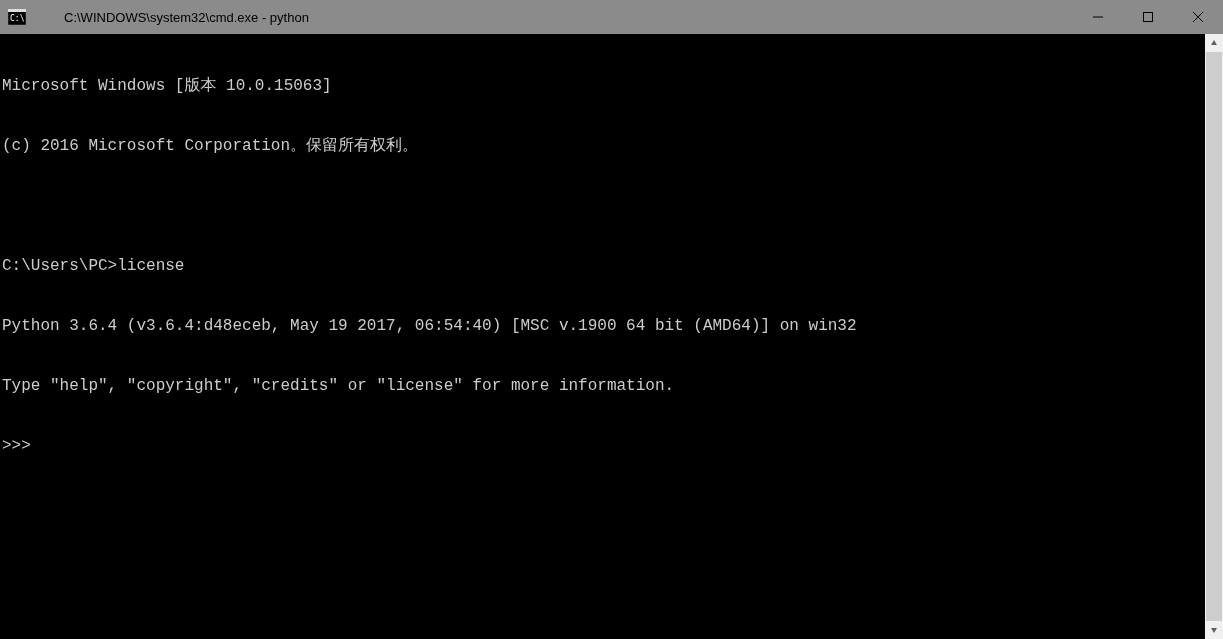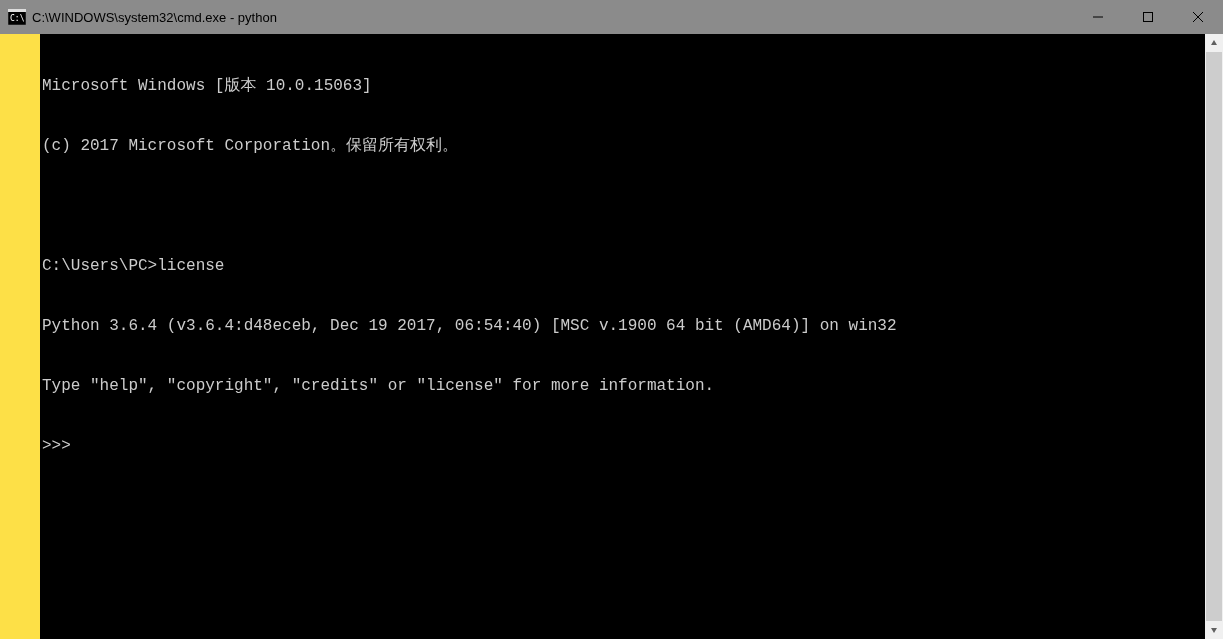--- a/index.html
+++ b/index.html
@@ -34,20 +34,21 @@
       align-items: center;
       justify-content: center;
     }
     .titlebar-icon svg {
       width: 18px;
       height: 16px;
     }
     .title-text {
       flex: 0 0 auto;
       white-space: nowrap;
+      margin-left: 32px;
     }
     .title-spacer {
       flex: 1;
     }
     .window-controls {
       display: flex;
       height: 100%;
     }
     .win-btn {
       width: 50px;
@@ -62,22 +63,21 @@
     .win-btn svg {
       width: 12px;
       height: 12px;
       stroke: #000;
       fill: none;
       stroke-width: 1;
     }
     .terminal-wrap {
       flex: 1;
       display: flex;
-      background: #fde047;
-      padding-left: 40px;
+      background: #ffffff;
     }
     .terminal {
       flex: 1;
       background: #000;
       color: #cccccc;
       font-family: "NSimSun", "SimSun", "Consolas", "Courier New", monospace;
       font-size: 16px;
       line-height: 20px;
       padding: 2px 0 0 2px;
       white-space: pre;
@@ -153,24 +153,24 @@
           <line x1="1" y1="1" x2="11" y2="11"></line>
           <line x1="11" y1="1" x2="1" y2="11"></line>
         </svg>
     </div>
   </div>
 </div>
 
 <div class="terminal-wrap">
   <div class="terminal">
     <span class="terminal-line">Microsoft Windows [版本 10.0.15063]</span>
-    <span class="terminal-line">(c) 2017 Microsoft Corporation。保留所有权利。</span>
+    <span class="terminal-line">(c) 2016 Microsoft Corporation。保留所有权利。</span>
     <span class="terminal-line"></span>
     <span class="terminal-line"><span class="prompt-seg">C:\Users\PC&gt;</span><span class="prompt-seg">license</span></span>
-    <span class="terminal-line">Python 3.6.4 (v3.6.4:d48eceb, Dec 19 2017, 06:54:40) [MSC v.1900 64 bit (AMD64)] on win32</span>
+    <span class="terminal-line">Python 3.6.4 (v3.6.4:d48eceb, May 19 2017, 06:54:40) [MSC v.1900 64 bit (AMD64)] on win32</span>
     <span class="terminal-line">Type "help", "copyright", "credits" or "license" for more information.</span>
     <span class="terminal-line">&gt;&gt;&gt; </span>
   </div>
   <div class="scrollbar">
     <div class="sb-btn">
       <svg viewBox="0 0 8 8">
           <polygon points="4,1 7,6 1,6"></polygon>
         </svg>
     </div>
     <div class="sb-track">

